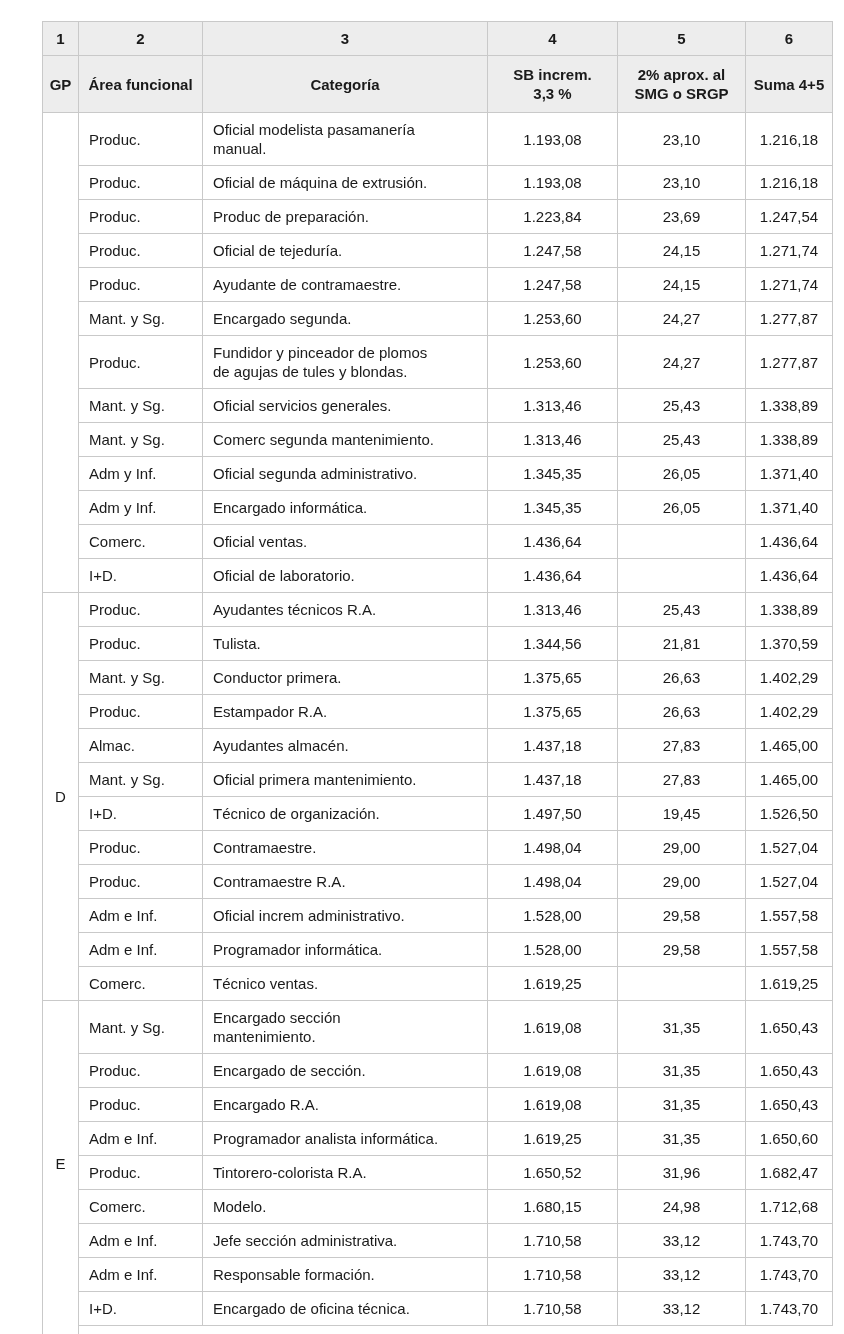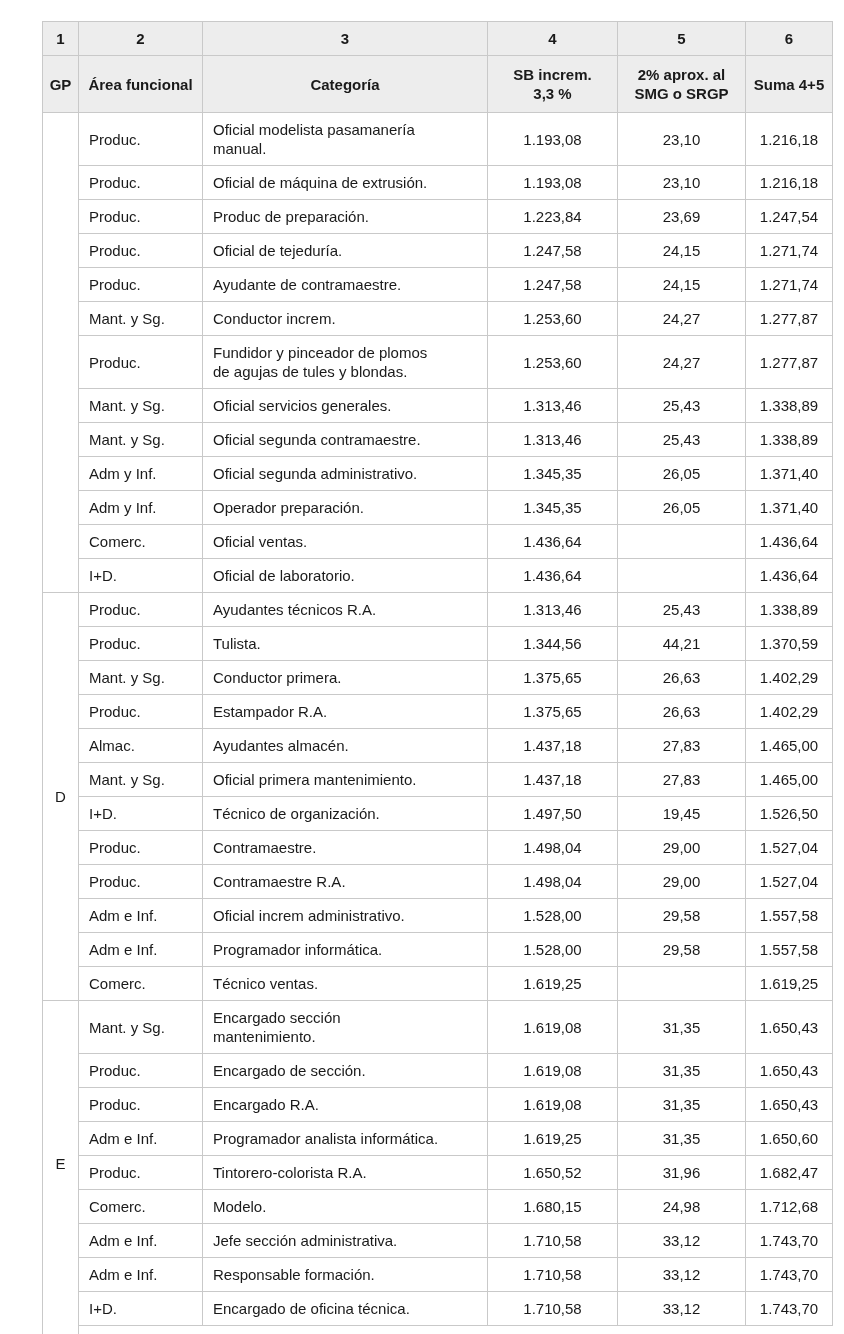--- a/index.html
+++ b/index.html
@@ -117,21 +117,21 @@
         </tr>
         <tr>
           <td class="left">Produc.</td>
           <td class="left categoria">Ayudante de contramaestre.</td>
           <td class="center">1.247,58</td>
           <td class="center">24,15</td>
           <td class="center">1.271,74</td>
         </tr>
         <tr>
           <td class="left">Mant. y Sg.</td>
-          <td class="left categoria">Conductor increm.</td>
+          <td class="left categoria">Encargado segunda.</td>
           <td class="center">1.253,60</td>
           <td class="center">24,27</td>
           <td class="center">1.277,87</td>
         </tr>
         <tr>
           <td class="left">Produc.</td>
           <td class="left categoria">Fundidor y pinceador de plomos
 de agujas de tules y blondas.</td>
           <td class="center">1.253,60</td>
           <td class="center">24,27</td>
@@ -139,35 +139,35 @@
         </tr>
         <tr>
           <td class="left">Mant. y Sg.</td>
           <td class="left categoria">Oficial servicios generales.</td>
           <td class="center">1.313,46</td>
           <td class="center">25,43</td>
           <td class="center">1.338,89</td>
         </tr>
         <tr>
           <td class="left">Mant. y Sg.</td>
-          <td class="left categoria">Oficial segunda contramaestre.</td>
+          <td class="left categoria">Comerc segunda mantenimiento.</td>
           <td class="center">1.313,46</td>
           <td class="center">25,43</td>
           <td class="center">1.338,89</td>
         </tr>
         <tr>
           <td class="left">Adm y Inf.</td>
           <td class="left categoria">Oficial segunda administrativo.</td>
           <td class="center">1.345,35</td>
           <td class="center">26,05</td>
           <td class="center">1.371,40</td>
         </tr>
         <tr>
           <td class="left">Adm y Inf.</td>
-          <td class="left categoria">Operador preparación.</td>
+          <td class="left categoria">Encargado informática.</td>
           <td class="center">1.345,35</td>
           <td class="center">26,05</td>
           <td class="center">1.371,40</td>
         </tr>
         <tr>
           <td class="left">Comerc.</td>
           <td class="left categoria">Oficial ventas.</td>
           <td class="center">1.436,64</td>
           <td class="center"></td>
           <td class="center">1.436,64</td>
@@ -184,21 +184,21 @@
           <td class="left">Produc.</td>
           <td class="left categoria">Ayudantes técnicos R.A.</td>
           <td class="center">1.313,46</td>
           <td class="center">25,43</td>
           <td class="center">1.338,89</td>
         </tr>
         <tr>
           <td class="left">Produc.</td>
           <td class="left categoria">Tulista.</td>
           <td class="center">1.344,56</td>
-          <td class="center">44,21</td>
+          <td class="center">21,81</td>
           <td class="center">1.370,59</td>
         </tr>
         <tr>
           <td class="left">Mant. y Sg.</td>
           <td class="left categoria">Conductor primera.</td>
           <td class="center">1.375,65</td>
           <td class="center">26,63</td>
           <td class="center">1.402,29</td>
         </tr>
         <tr>

